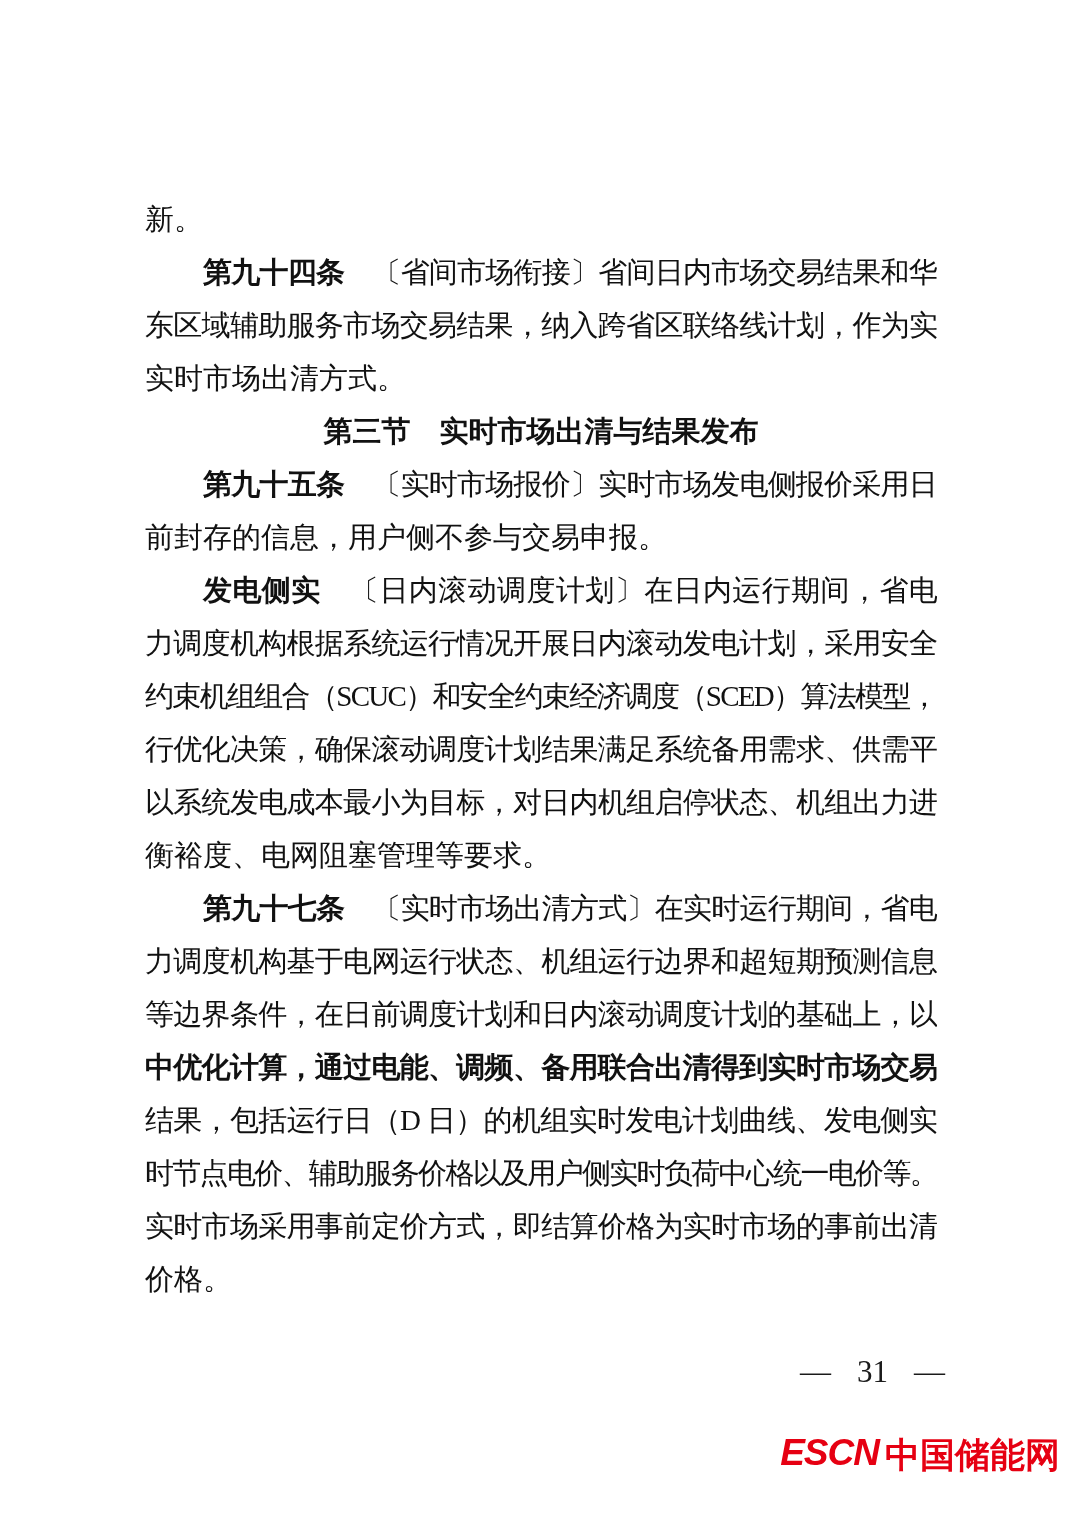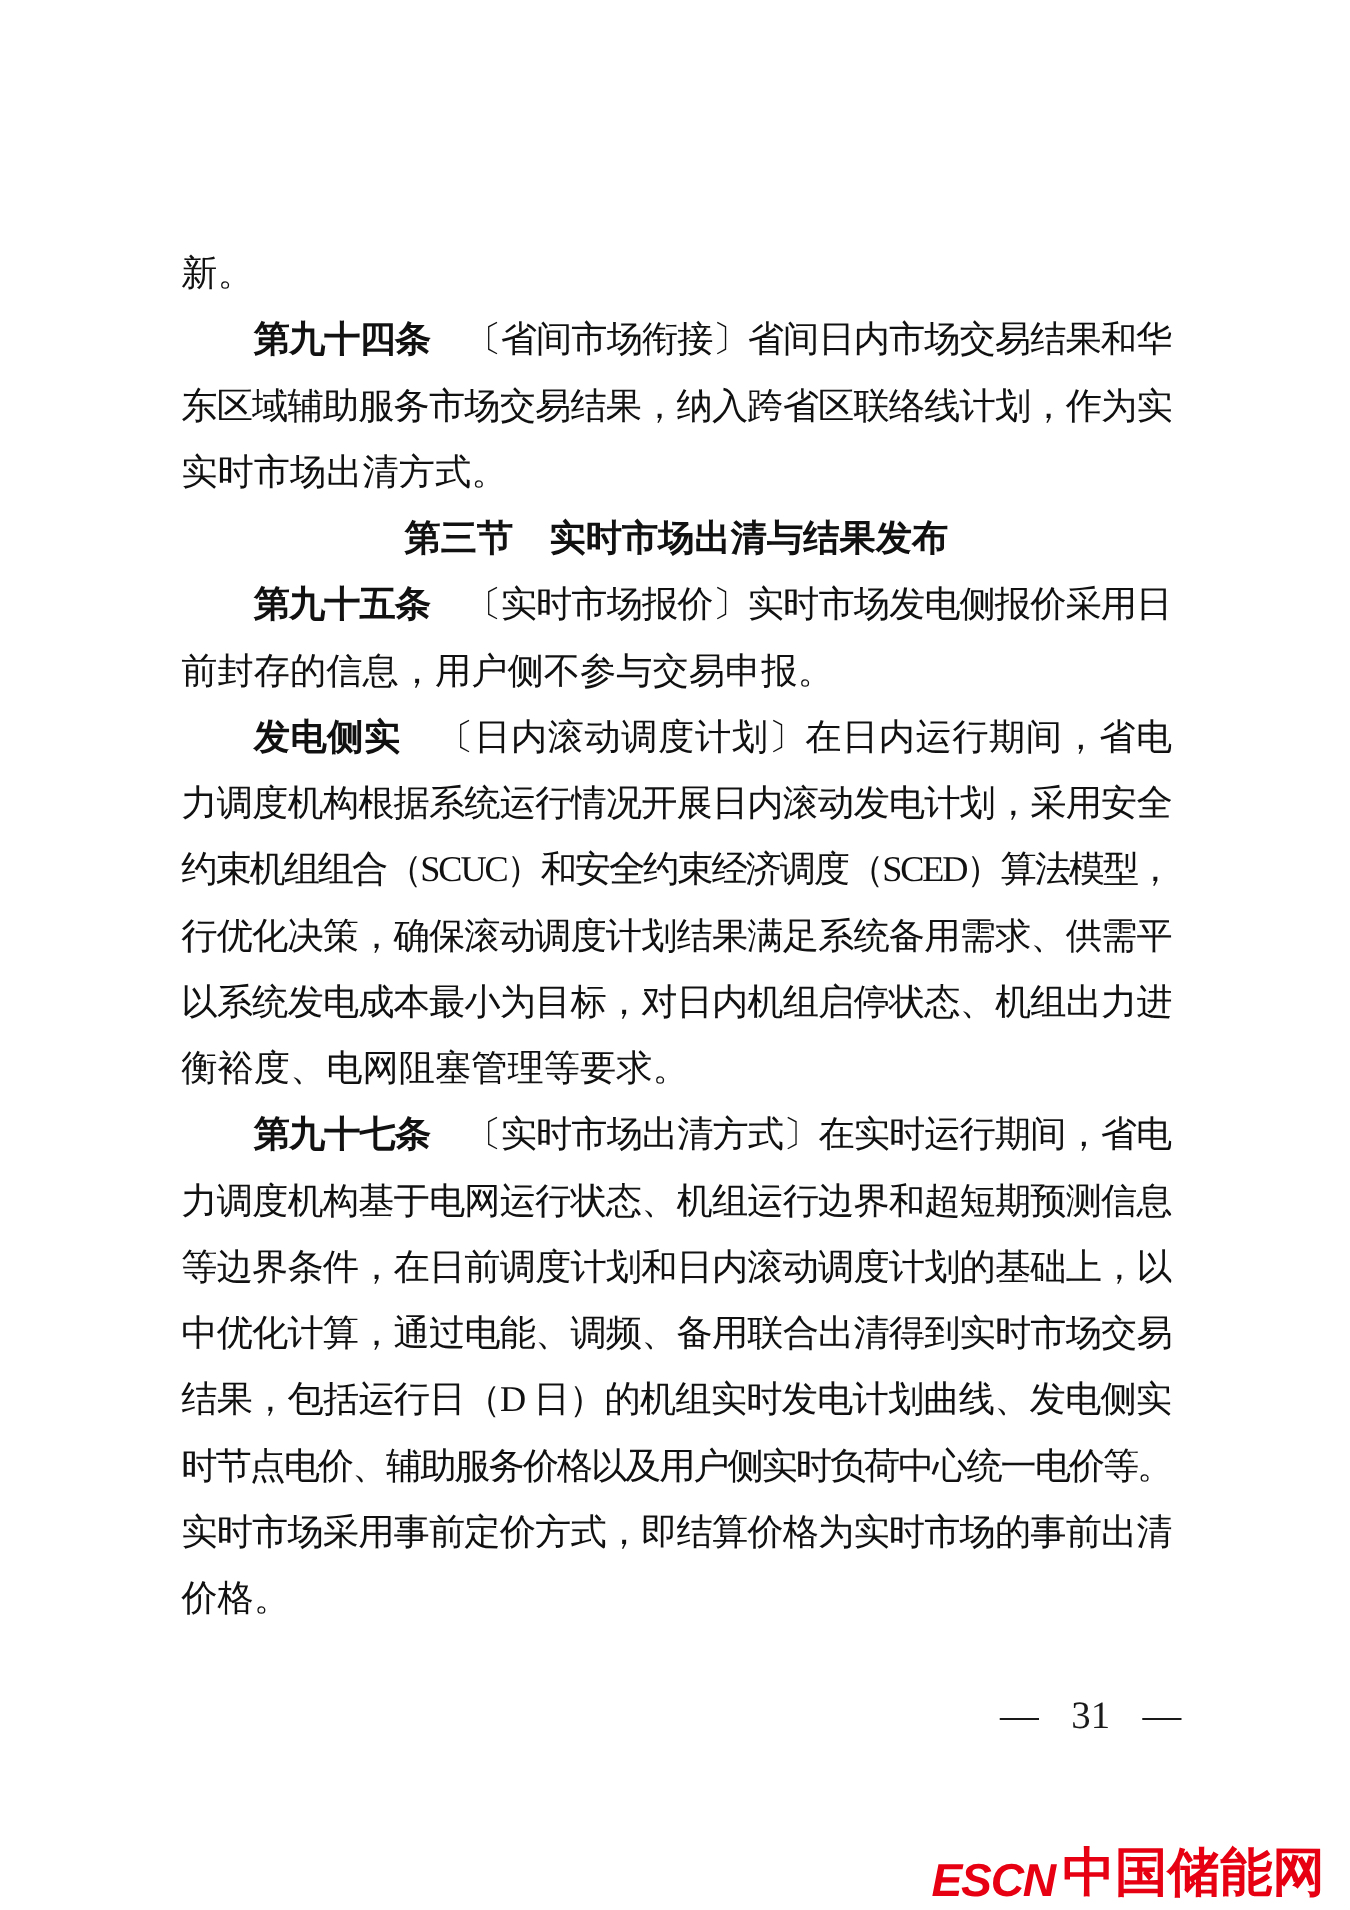--- a/index.html
+++ b/index.html
@@ -51,38 +51,38 @@
     right: 135px;
     font-size: 31px;
     line-height: 40px;
     display: inline-flex;
     align-items: baseline;
     gap: 26px;
     color: #1a1a1a;
   }
   .brand-logo {
     position: absolute;
-    top: 1470px;
+    top: 1432px;
     right: 20px;
     display: inline-flex;
-    align-items: flex-end;
+    align-items: flex-start;
     gap: 6px;
     white-space: nowrap;
   }
   .brand-latin {
     font-family: "Liberation Sans", "DejaVu Sans", sans-serif;
     font-weight: bold;
     font-style: italic;
     font-size: 37px;
     letter-spacing: -1px;
   }
   .brand-cn {
     font-family: "Liberation Sans", "DejaVu Sans", sans-serif;
     font-weight: bold;
-    font-size: 42px;
+    font-size: 35px;
   }
 </style>
 </head>
 <body>
 
 <div class="text-column">
     <div class="line end">新。</div>
     <div class="line article" style="letter-spacing: -0.8px;"><span class="b">第九十四条</span><span class="">　〔省间市场衔接〕省间日内市场交易结果和华</span></div>
     <div class="line full" style="letter-spacing: -0.7px;">东区域辅助服务市场交易结果，纳入跨省区联络线计划，作为实</div>
     <div class="line end">实时市场出清方式。</div>
@@ -91,21 +91,21 @@
     <div class="line end">前封存的信息，用户侧不参与交易申报。</div>
     <div class="line article" style="letter-spacing: -0.8px;"><span class="b">发电侧实</span><span class="">　〔日内滚动调度计划〕在日内运行期间，省电</span></div>
     <div class="line full" style="letter-spacing: -0.7px;">力调度机构根据系统运行情况开展日内滚动发电计划，采用安全</div>
     <div class="line full" style="letter-spacing: -1.7px;">约束机组组合（SCUC）和安全约束经济调度（SCED）算法模型，</div>
     <div class="line full" style="letter-spacing: -0.7px;">行优化决策，确保滚动调度计划结果满足系统备用需求、供需平</div>
     <div class="line full" style="letter-spacing: -0.7px;">以系统发电成本最小为目标，对日内机组启停状态、机组出力进</div>
     <div class="line end">衡裕度、电网阻塞管理等要求。</div>
     <div class="line article" style="letter-spacing: -0.8px;"><span class="b">第九十七条</span><span class="">　〔实时市场出清方式〕在实时运行期间，省电</span></div>
     <div class="line full" style="letter-spacing: -0.7px;">力调度机构基于电网运行状态、机组运行边界和超短期预测信息</div>
     <div class="line full" style="letter-spacing: -0.7px;">等边界条件，在日前调度计划和日内滚动调度计划的基础上，以</div>
-    <div class="line full" style="letter-spacing: -0.7px;">中优化计算，通过电能、调频、备用联合出清得到实时市场交易</div>
+    <div class="line full" style="letter-spacing: -0.7px; font-weight: bold;">中优化计算，通过电能、调频、备用联合出清得到实时市场交易</div>
     <div class="line full" style="letter-spacing: -0.7px;">结果，包括运行日（D 日）的机组实时发电计划曲线、发电侧实</div>
     <div class="line full" style="letter-spacing: -1.7px;">时节点电价、辅助服务价格以及用户侧实时负荷中心统一电价等。</div>
     <div class="line full" style="letter-spacing: -0.7px;">实时市场采用事前定价方式，即结算价格为实时市场的事前出清</div>
     <div class="line end">价格。</div>
   </div>
 
 <div class="page-footer">
   <span>—</span>
   <span>31</span>
   <span>—</span>

